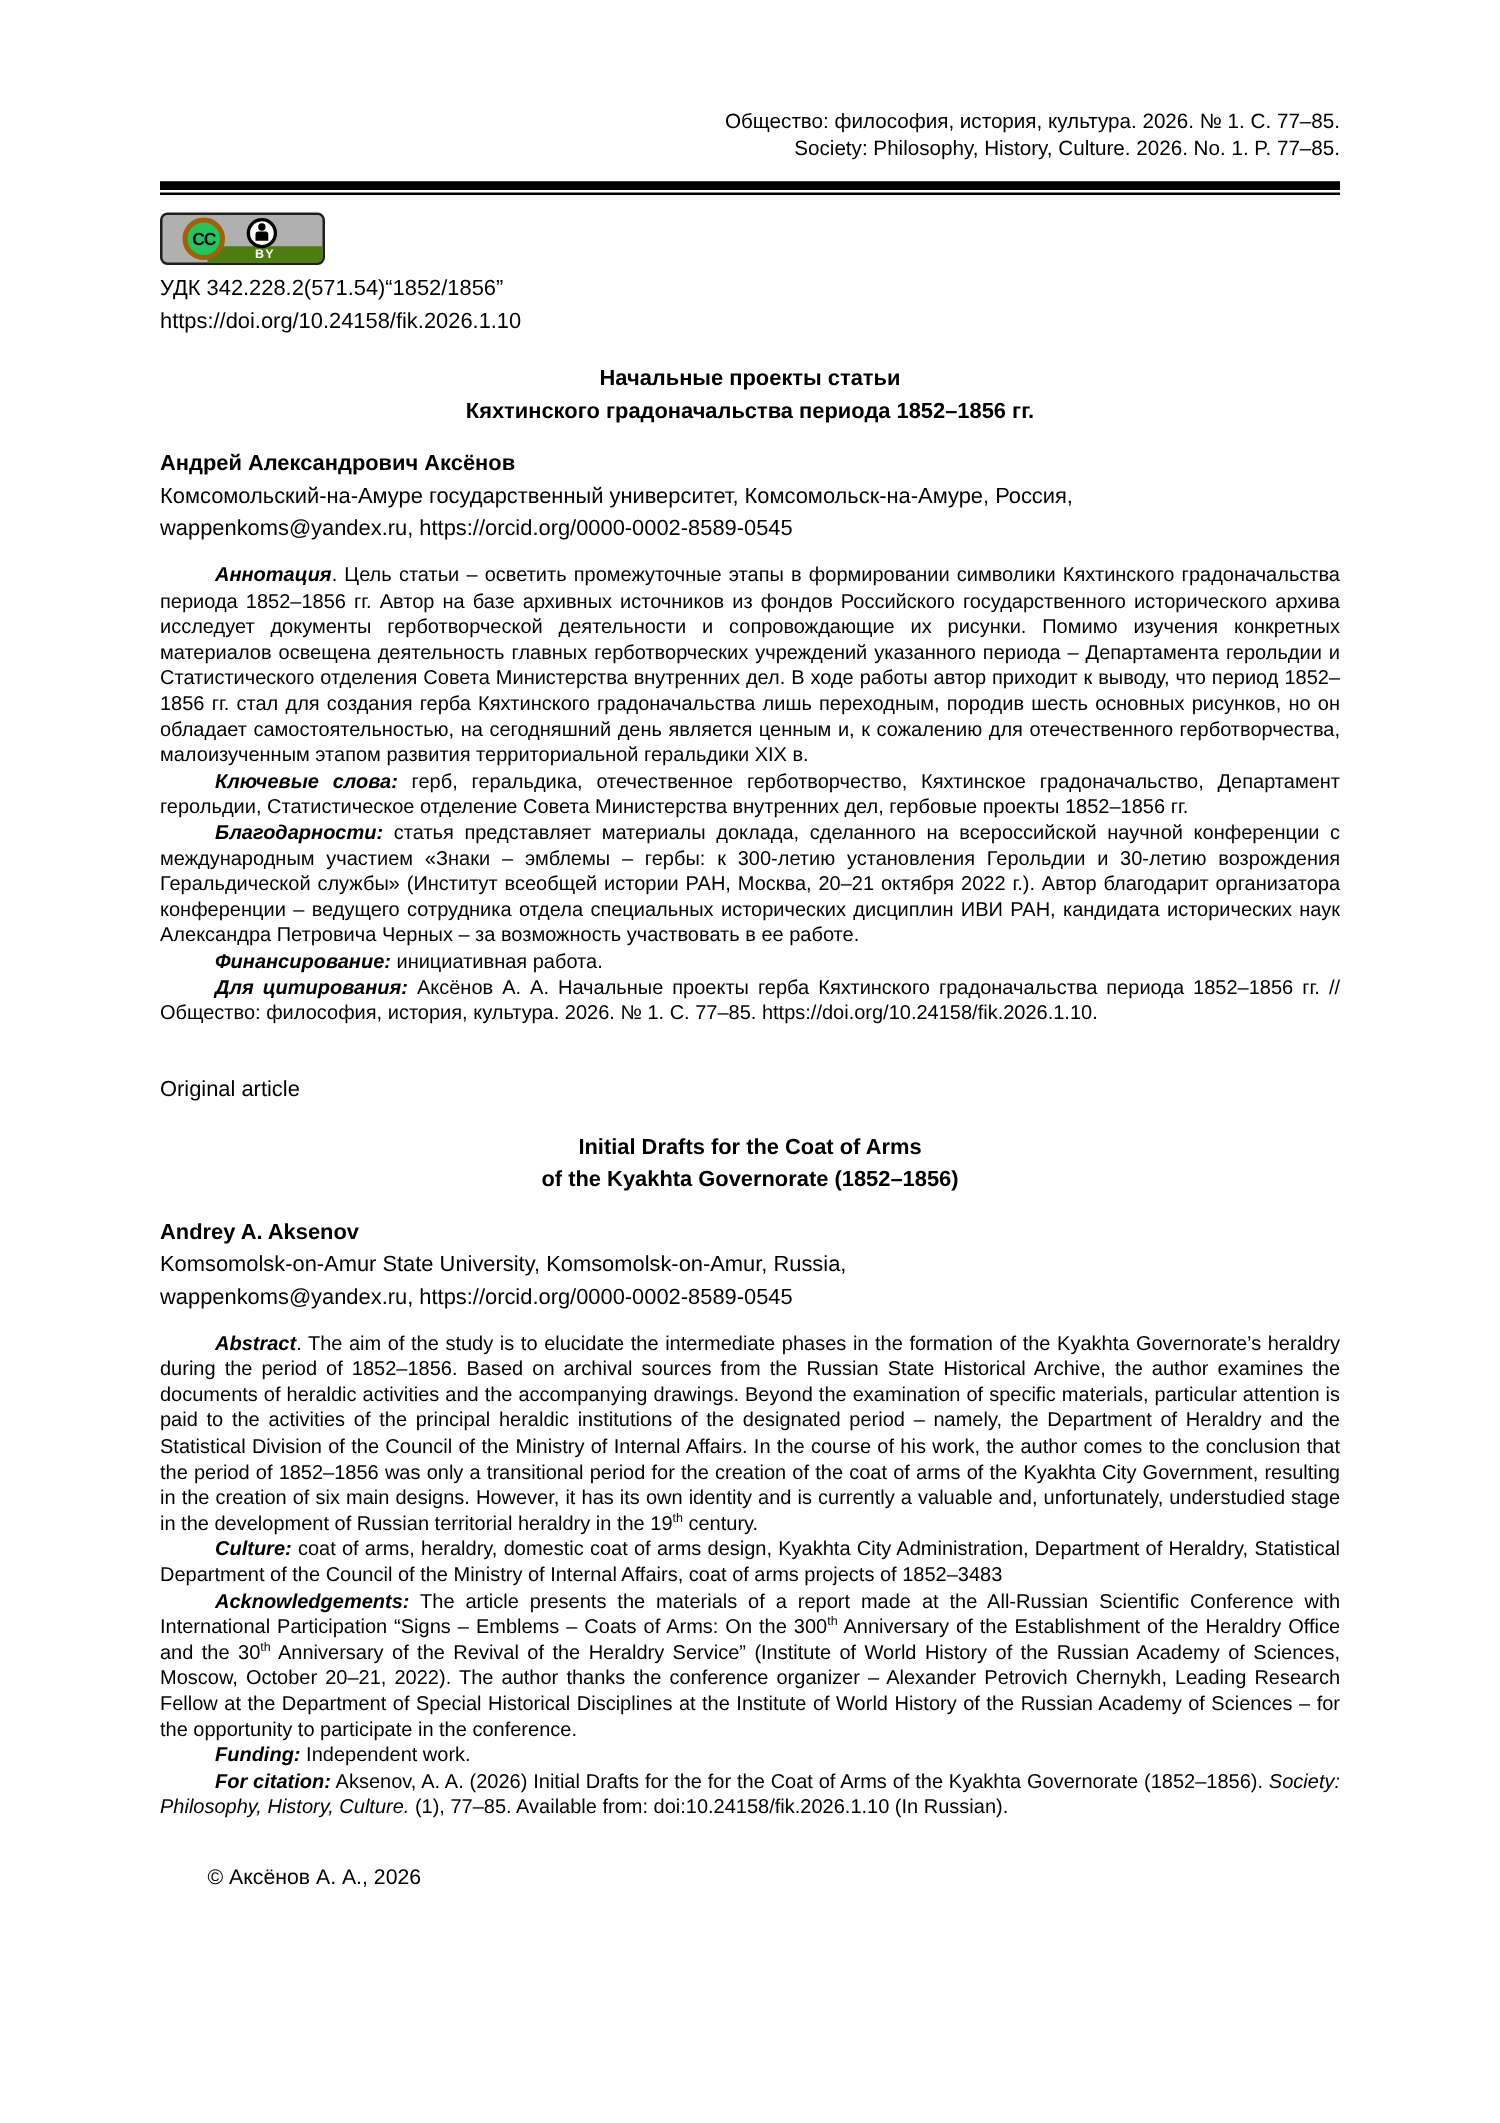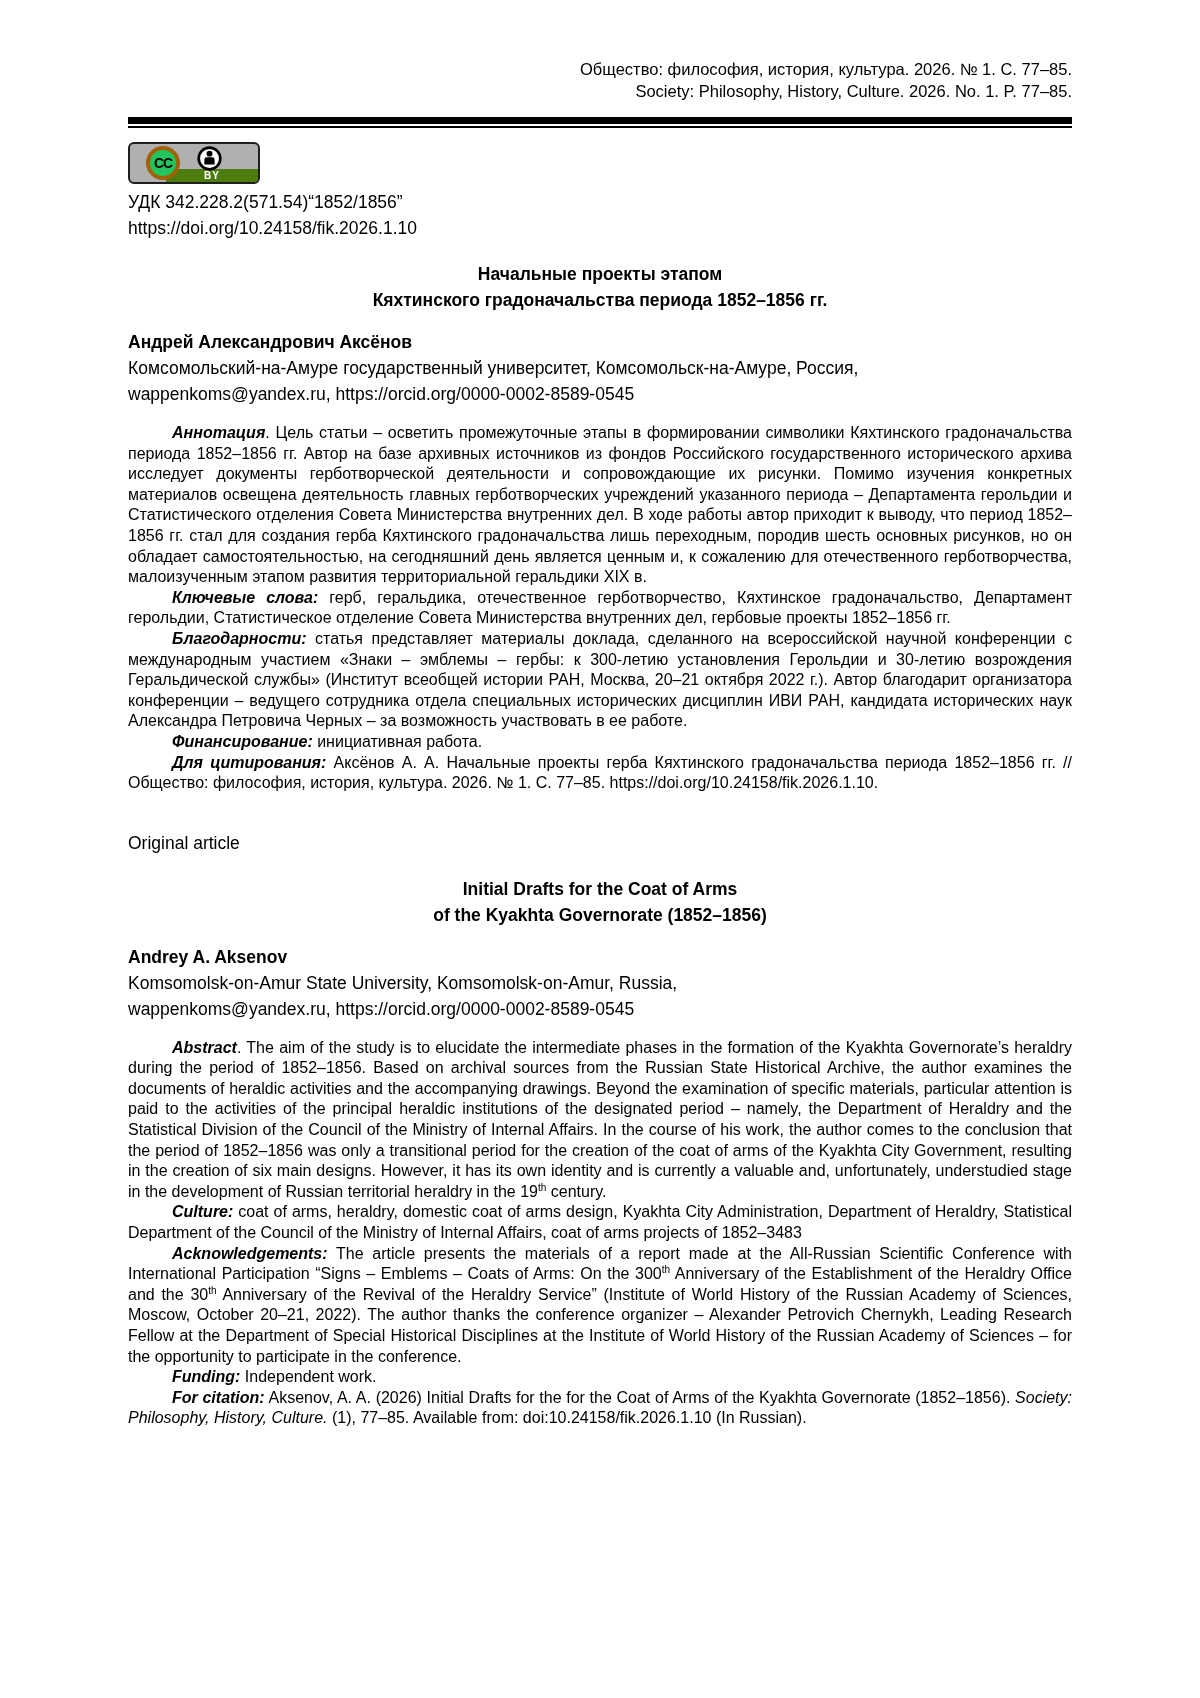--- a/index.html
+++ b/index.html
@@ -3,21 +3,21 @@
 <meta charset="utf-8">
 <style>
   html,body { margin:0; padding:0; background:#888; }
   .page {
     width:1200px; height:1698px; background:#ffffff; color:#000;
     font-family:"Liberation Sans", sans-serif; position:relative; overflow:hidden;
     margin:0 auto;
   }
   .content { width:944px; margin-left:128px; }
 
-  .journal-header { padding-top:58px; text-align:right; font-size:16.5px; line-height:22px; }
+  .journal-header { padding-top:86px; text-align:right; font-size:16.5px; line-height:22px; }
 
   .rule { margin-top:15px; }
   .rule-thick { height:7px; background:#000; }
   .rule-thin  { height:2px; background:#000; margin-top:2px; }
 
   .cc-badge {
     margin-top:14px; width:132px; height:42px; position:relative;
     background:#b0b0b0; border:2px solid #1f1f1f; border-radius:6px; box-sizing:border-box;
   }
   .cc-band {
@@ -78,21 +78,21 @@
         <circle cx="15" cy="9.6" r="3.3" fill="#000000"></circle>
         <path d="M9.3 21.8 v-5.6 a2.6 2.6 0 0 1 2.6 -2.6 h6.2 a2.6 2.6 0 0 1 2.6 2.6 v5.6 z" fill="#000000"></path>
       </svg>
     </div>
 
     <div class="meta">
       <div>УДК 342.228.2(571.54)“1852/1856”</div>
       <div>https://doi.org/10.24158/fik.2026.1.10</div>
     </div>
 
-    <h1 class="title-ru"><span>Начальные проекты этапом</span><br><span>Кяхтинского градоначальства периода 1852–1856 гг.</span></h1>
+    <h1 class="title-ru"><span>Начальные проекты статьи</span><br><span>Кяхтинского градоначальства периода 1852–1856 гг.</span></h1>
 
     <div class="author-block">
       <div class="author-name">Андрей Александрович Аксёнов</div>
       <div>Комсомольский-на-Амуре государственный университет, Комсомольск-на-Амуре, Россия,</div>
       <div>wappenkoms@yandex.ru, https://orcid.org/0000-0002-8589-0545</div>
     </div>
 
     <div class="abstract-block">
       <p><span class="lbl">Аннотация</span><span>. Цель статьи – осветить промежуточные этапы в формировании символики Кяхтинского градоначальства периода 1852–1856 гг. Автор на базе архивных источников из фондов Российского государственного исторического архива исследует документы герботворческой деятельности и сопровождающие их рисунки. Помимо изучения конкретных материалов освещена деятельность главных герботворческих учреждений указанного периода – Департамента герольдии и Статистического отделения Совета Министерства внутренних дел. В ходе работы автор приходит к выводу, что период 1852–1856 гг. стал для создания герба Кяхтинского градоначальства лишь переходным, породив шесть основных рисунков, но он обладает самостоятельностью, на сегодняшний день является ценным и, к сожалению для отечественного герботворчества, малоизученным этапом развития территориальной геральдики XIX в.</span></p>
       <p><span class="lbl">Ключевые слова:</span><span> герб, геральдика, отечественное герботворчество, Кяхтинское градоначальство, Департамент герольдии, Статистическое отделение Совета Министерства внутренних дел, гербовые проекты 1852–1856 гг.</span></p>
@@ -112,15 +112,16 @@
     </div>
 
     <div class="abstract-block">
       <p><span class="lbl">Abstract</span><span>. The aim of the study is to elucidate the intermediate phases in the formation of the Kyakhta Governorate’s heraldry during the period of 1852–1856. Based on archival sources from the Russian State Historical Archive, the author examines the documents of heraldic activities and the accompanying drawings. Beyond the examination of specific materials, particular attention is paid to the activities of the principal heraldic institutions of the designated period – namely, the Department of Heraldry and the Statistical Division of the Council of the Ministry of Internal Affairs. In the course of his work, the author comes to the conclusion that the period of 1852–1856 was only a transitional period for the creation of the coat of arms of the Kyakhta City Government, resulting in the creation of six main designs. However, it has its own identity and is currently a valuable and, unfortunately, understudied stage in the development of Russian territorial heraldry in the 19</span><sup>th</sup><span> century.</span></p>
       <p><span class="lbl">Culture:</span><span> coat of arms, heraldry, domestic coat of arms design, Kyakhta City Administration, Department of Heraldry, Statistical Department of the Council of the Ministry of Internal Affairs, coat of arms projects of 1852–3483</span></p>
       <p><span class="lbl">Acknowledgements:</span><span> The article presents the materials of a report made at the All-Russian Scientific Conference with International Participation “Signs – Emblems – Coats of Arms: On the 300</span><sup>th</sup><span> Anniversary of the Establishment of the Heraldry Office and the 30</span><sup>th</sup><span> Anniversary of the Revival of the Heraldry Service” (Institute of World History of the Russian Academy of Sciences, Moscow, October 20–21, 2022). The author thanks the conference organizer – Alexander Petrovich Chernykh, Leading Research Fellow at the Department of Special Historical Disciplines at the Institute of World History of the Russian Academy of Sciences – for the opportunity to participate in the conference.</span></p>
       <p><span class="lbl">Funding:</span><span> Independent work.</span></p>
       <p><span class="lbl">For citation:</span><span> Aksenov, A. A. (2026) Initial Drafts for the for the Coat of Arms of the Kyakhta Governorate (1852–1856). </span><span class="ital">Society: Philosophy, History, Culture.</span><span> (1), 77–85. Available from: doi:10.24158/fik.2026.1.10 (In Russian).</span></p>
     </div>
 
+    <div class="copyright">© Аксёнов А. А., 2026</div>
 
   </div>
 </div>
 
 </body></html>

